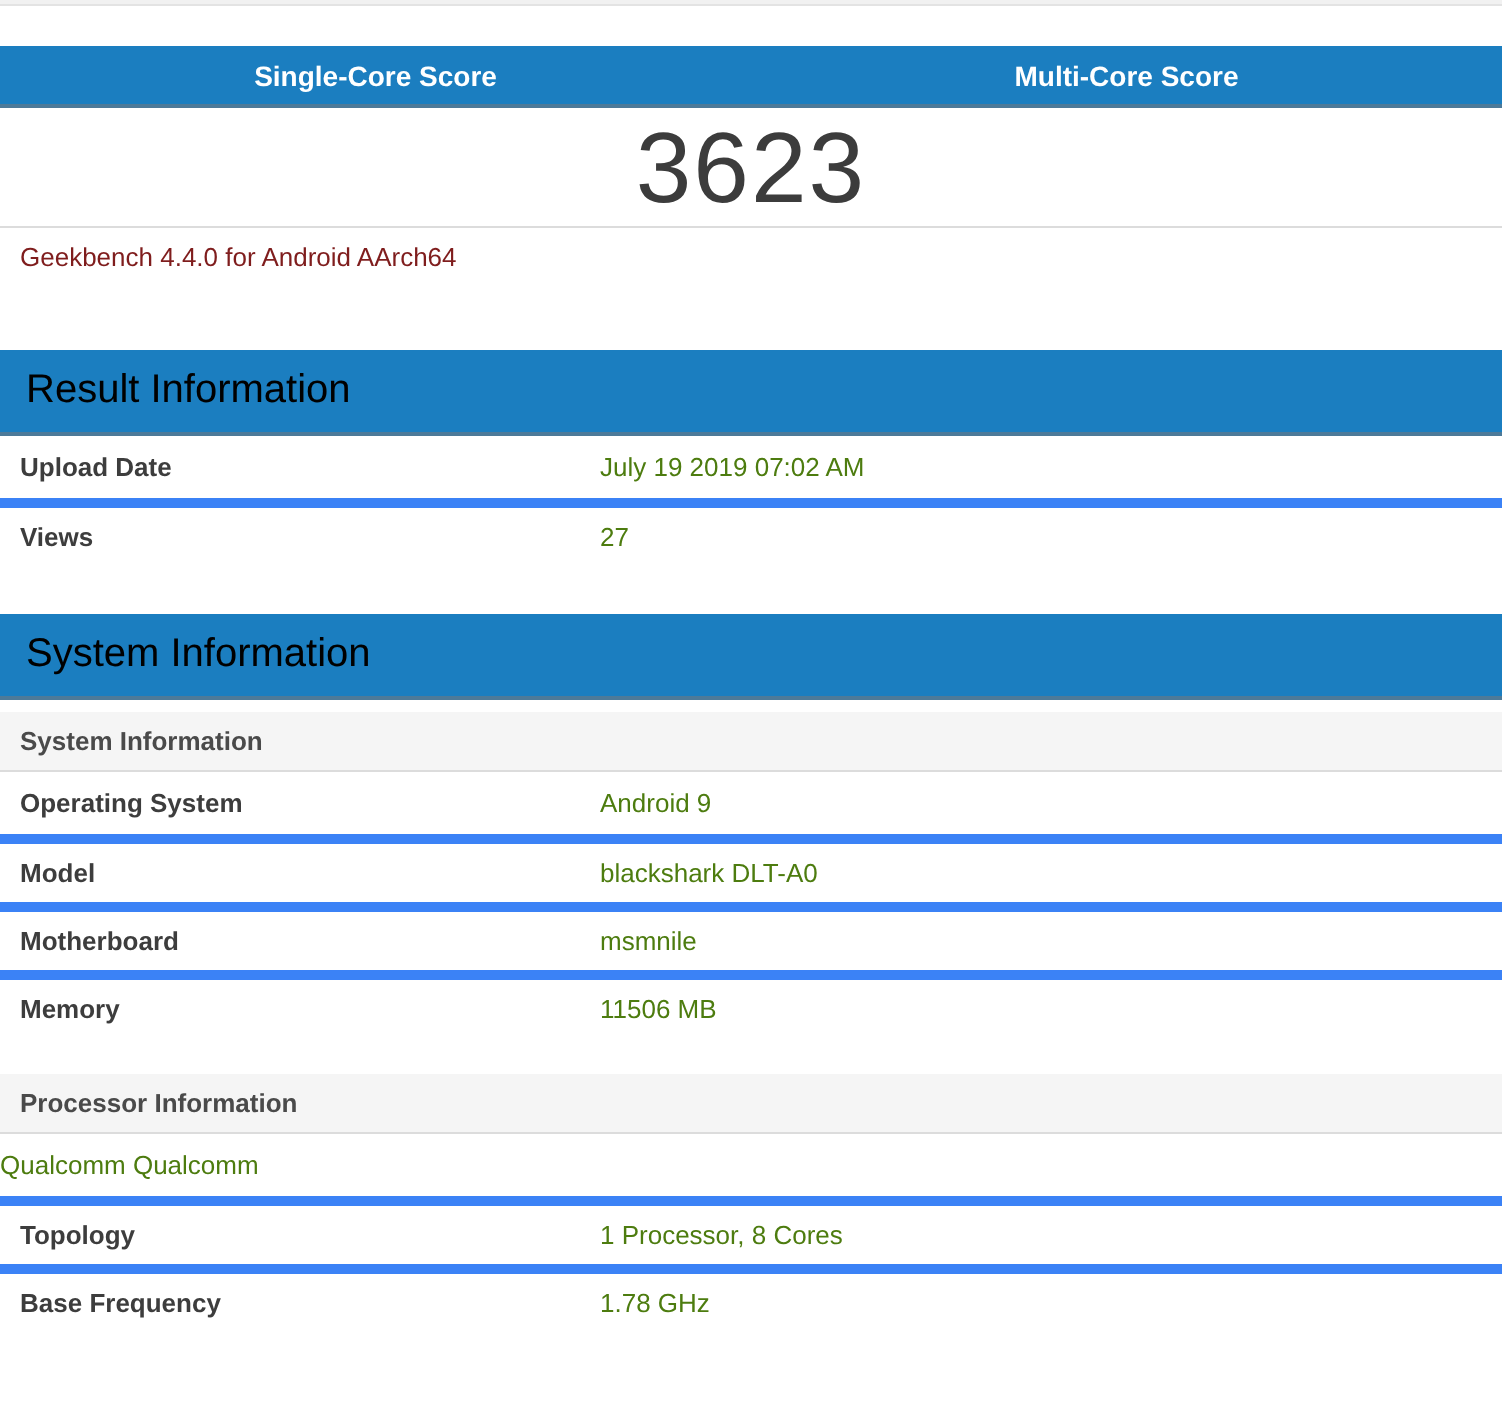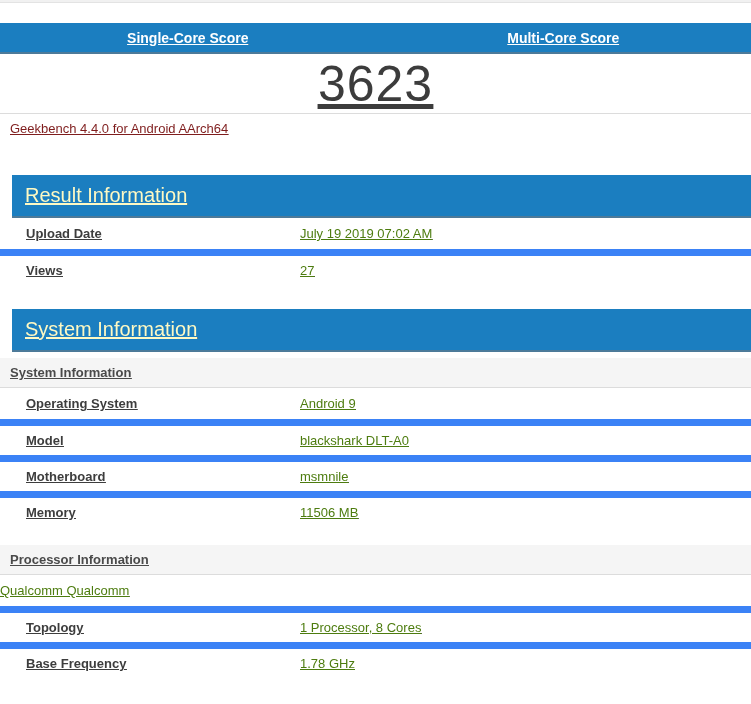--- a/index.html
+++ b/index.html
@@ -1,15 +1,15 @@
 <!DOCTYPE html>
 <html><head>
 <meta charset="utf-8">
 <style>
-  * { margin: 0; padding: 0; box-sizing: border-box; text-decoration: underline; }
+  * { margin: 0; padding: 0; box-sizing: border-box; }
   html, body { background: #ffffff; }
   body {
     width: 751px;
     height: 704px;
     font-family: "Liberation Sans", "DejaVu Sans", sans-serif;
     color: #444;
     overflow: hidden;
   }
   .top-strip {
     height: 3px;
@@ -50,48 +50,47 @@
   .caption {
     padding: 7px 10px 6px 10px;
     font-size: 13px;
     color: #7f1d1d;
   }
   
   .section { margin-top: 33px; }
   .section-header {
     background: #1b7ec0;
     border-bottom: 2px solid #4d7a99;
-    color: #fef9c3;
+    color: #000000;
     font-size: 20px;
     padding: 9px 29px 9px 13px;
-    margin-left: 12px;
   }
   .subheader {
     margin-top: 6px;
     min-height: 30px;
     background: #f5f5f5;
     border-bottom: 1px solid #dcdcdc;
     display: flex;
     align-items: center;
     padding-left: 10px;
     font-size: 13px;
     font-weight: bold;
     color: #4a4a4a;
   }
   .subheader.spaced { margin-top: 18px; }
   .info-row {
     display: flex;
     align-items: center;
     min-height: 31px;
     font-size: 13px;
   }
-  .info-row + .info-row { border-top: 7px solid #3b82f6; }
+  .info-row + .info-row { border-top: 5px solid #3b82f6; }
   .info-row .label {
     flex: 0 0 300px;
-    padding-left: 26px;
+    padding-left: 10px;
     font-weight: bold;
     color: #3d3d3d;
   }
   .info-row .value {
     flex: 1;
     padding: 6px 8px 6px 0;
     line-height: 17px;
     color: #4d7c0f;
   }
 </style>

